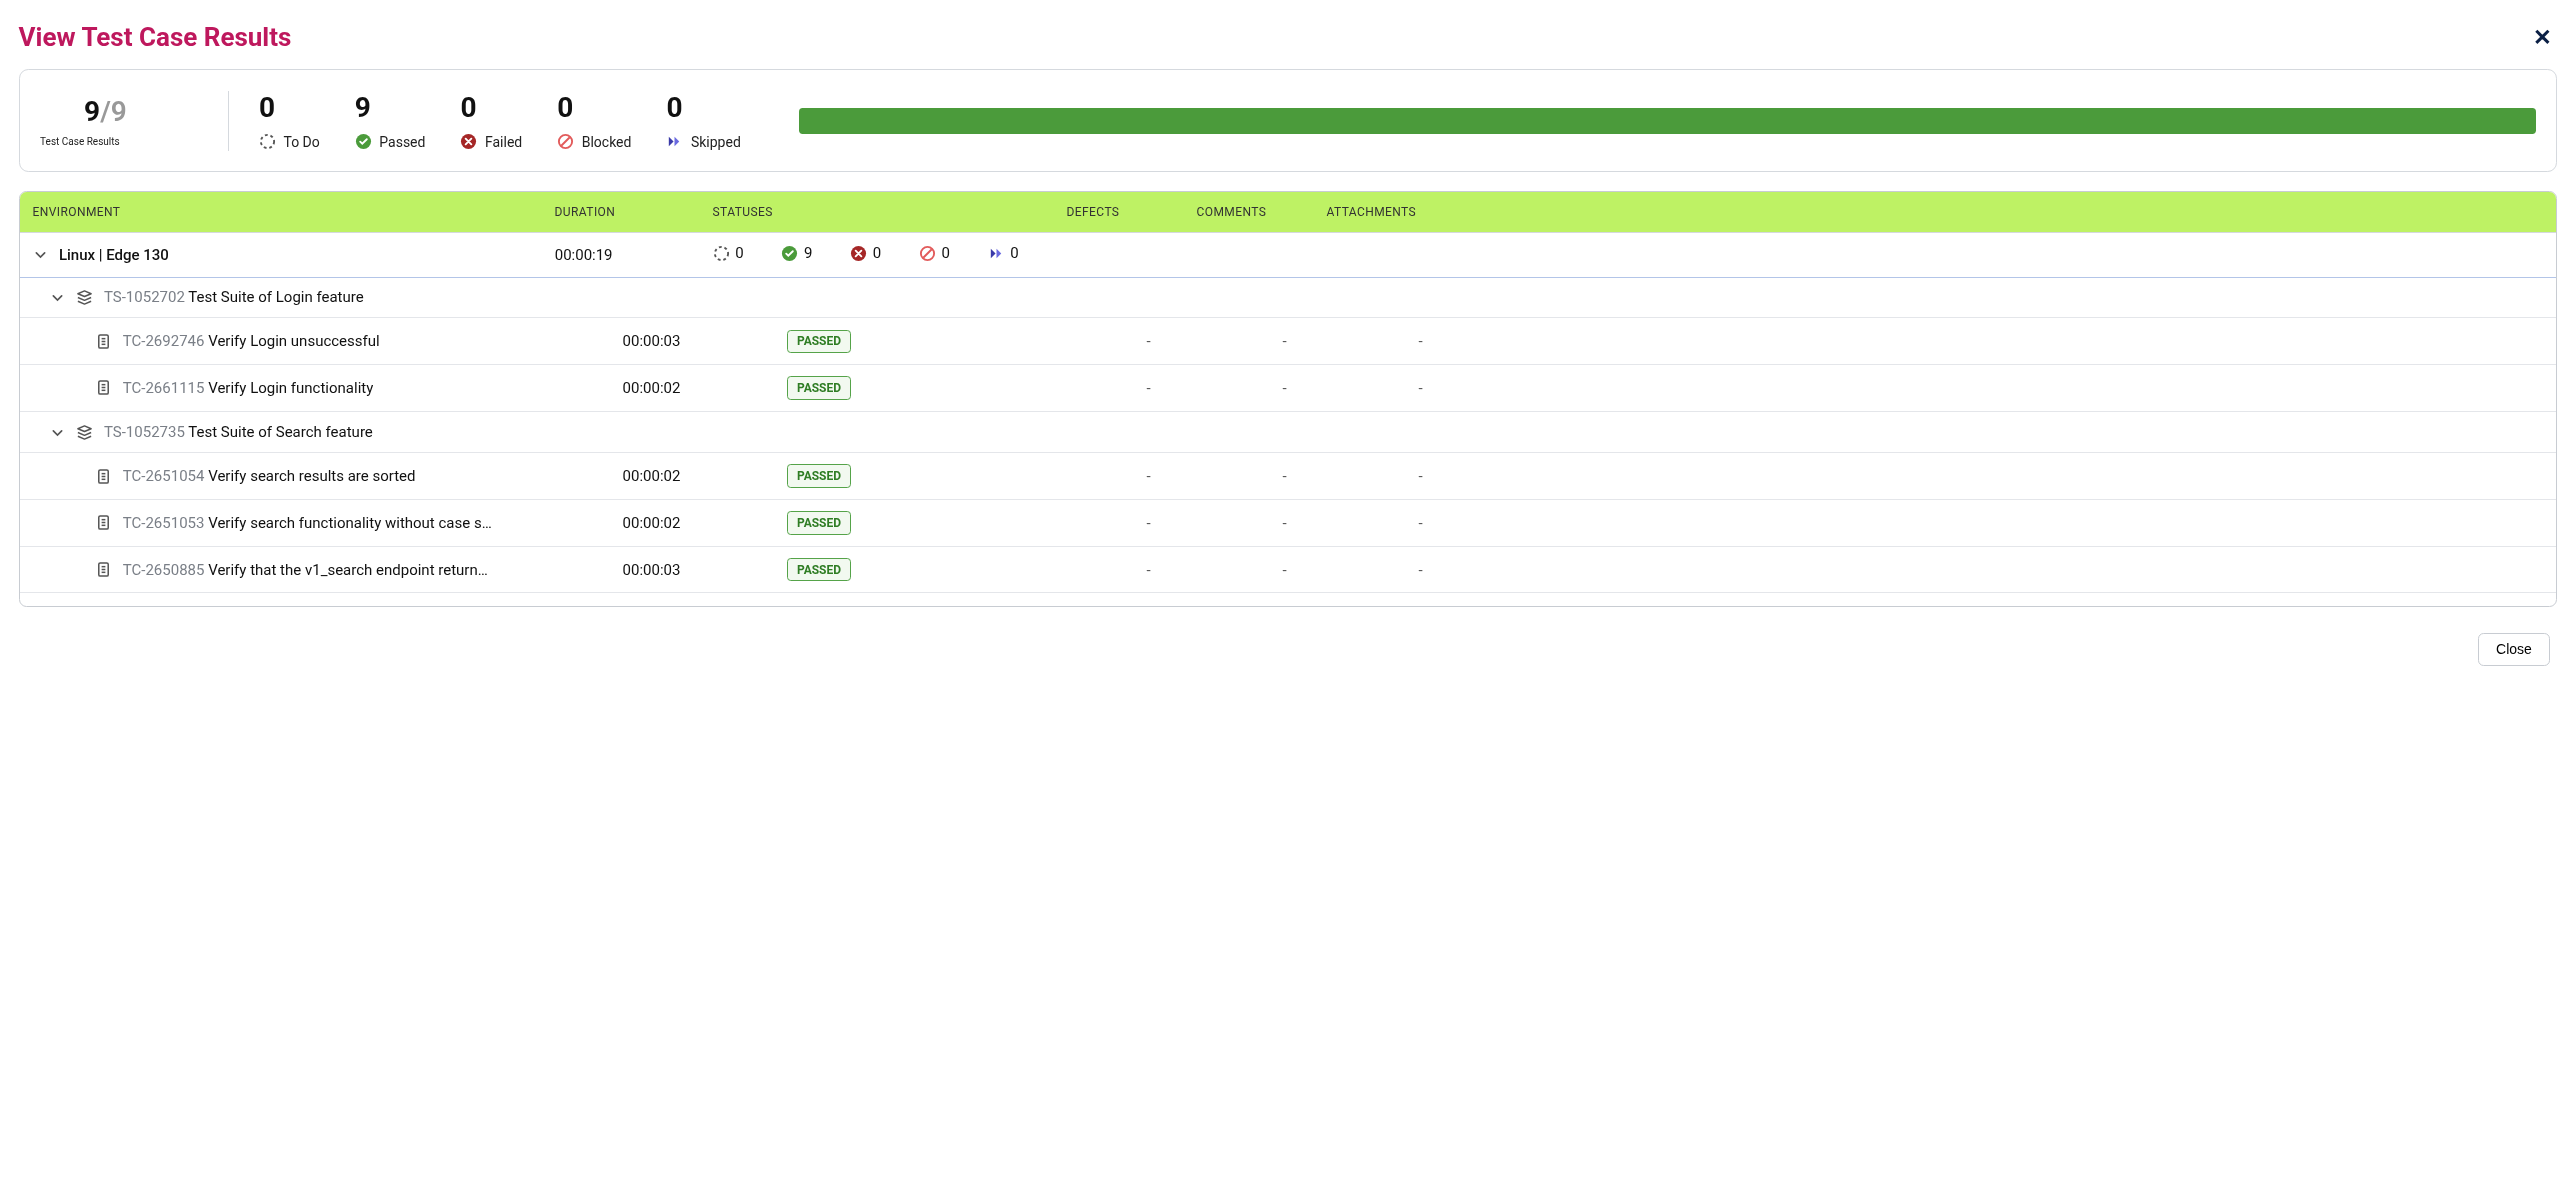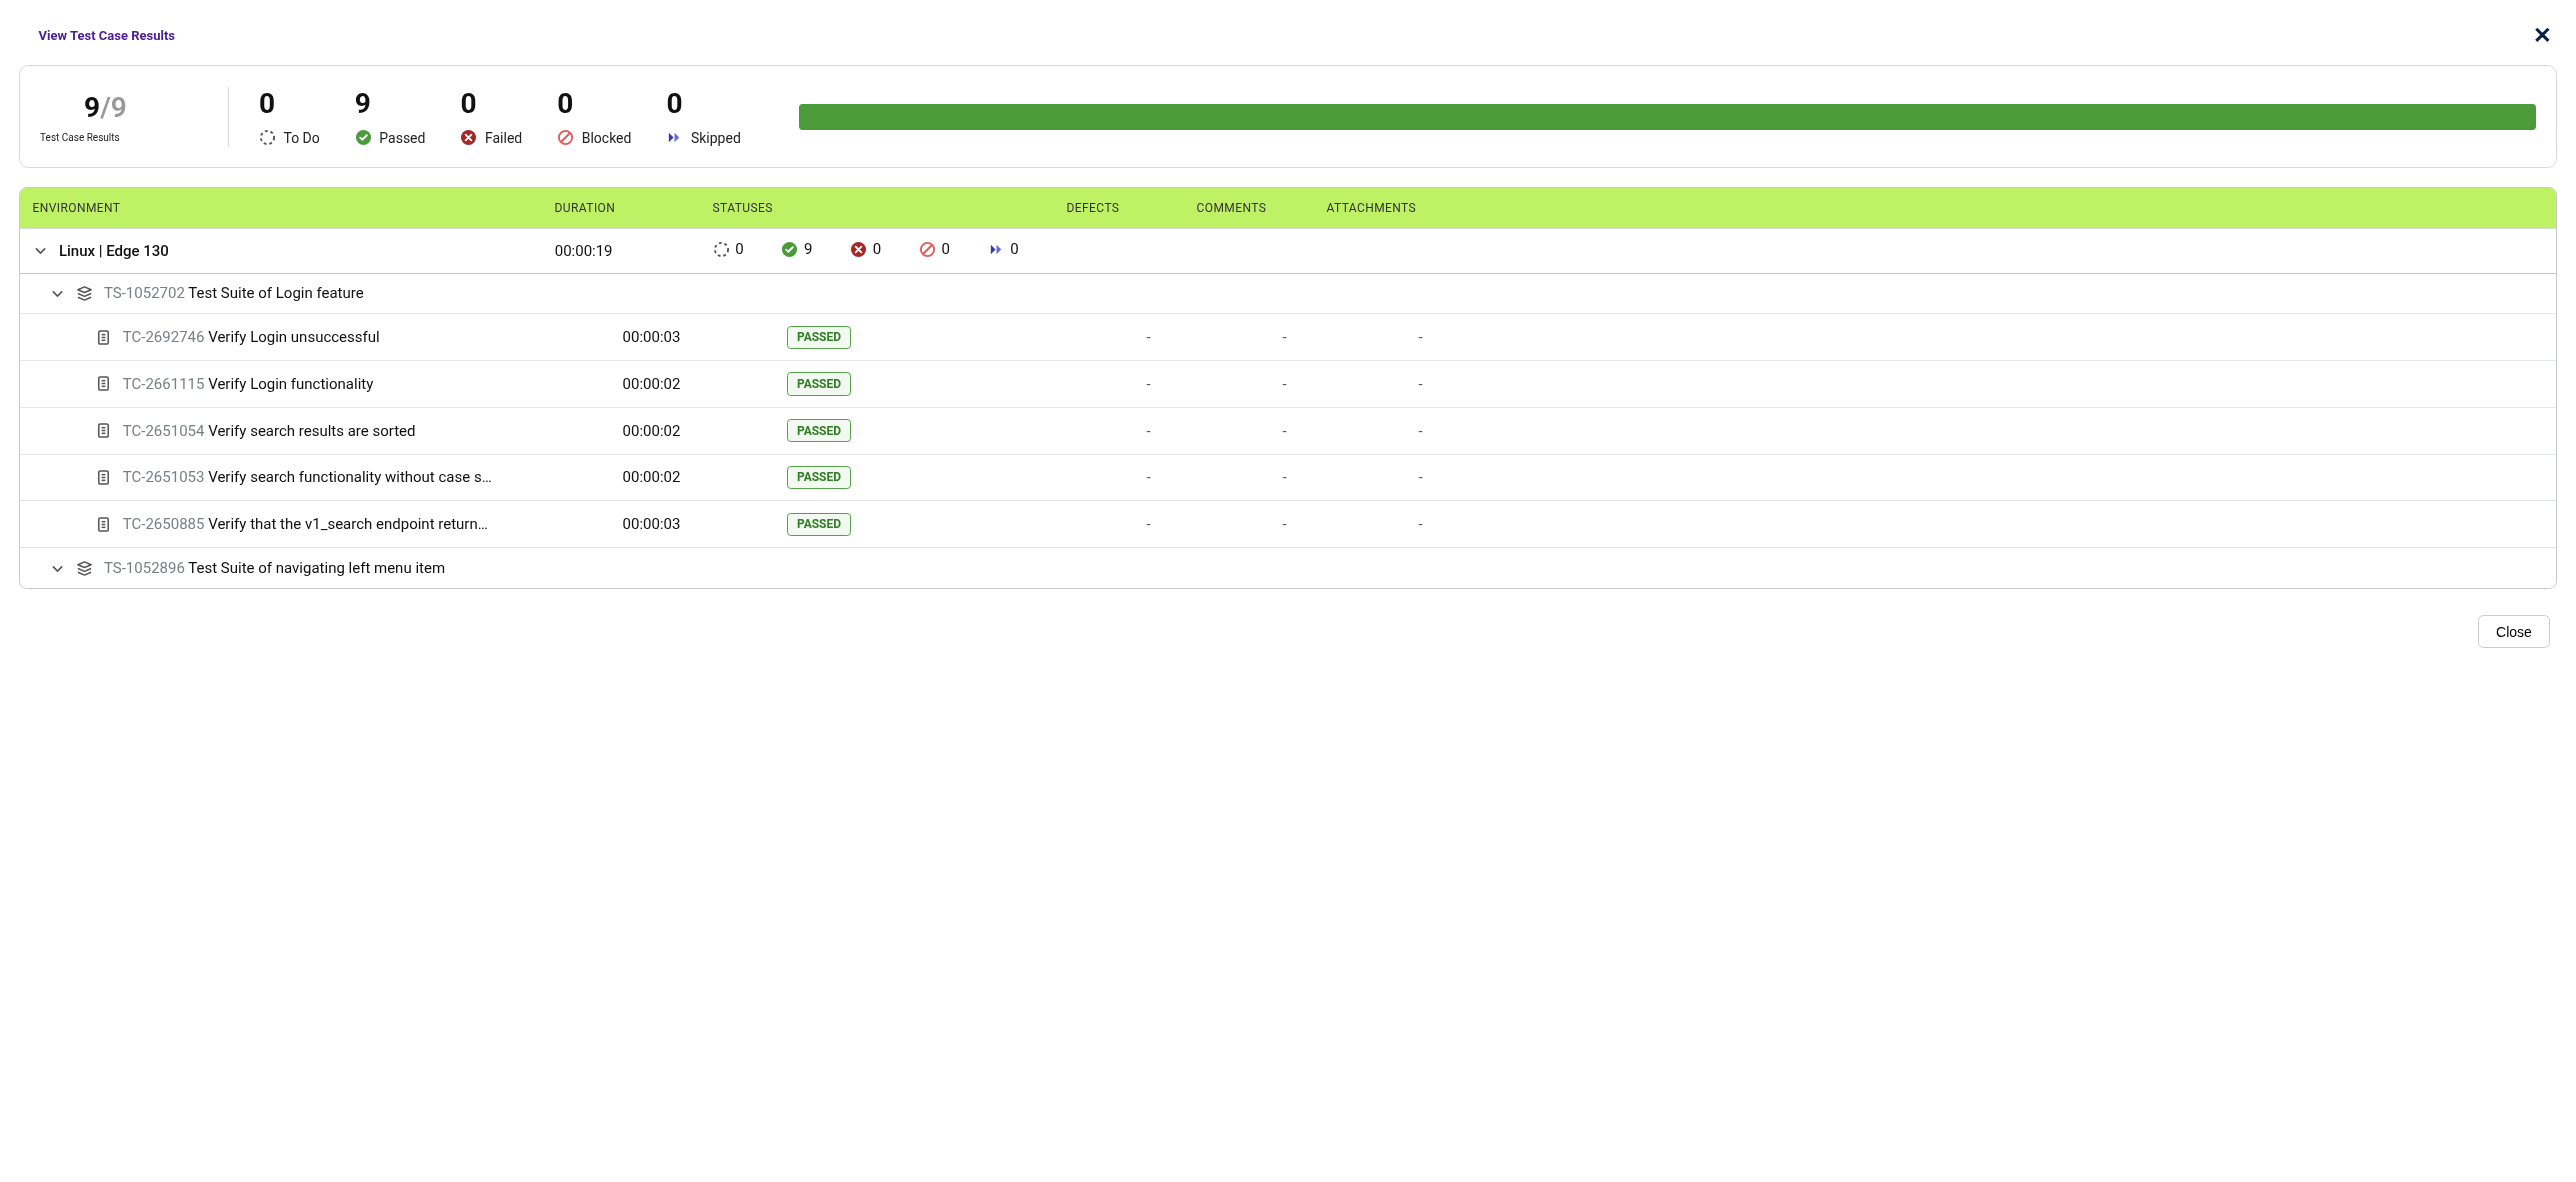--- a/index.html
+++ b/index.html
@@ -14,24 +14,23 @@
   width: 100%;
   padding: 0 18.6px;
 }
 .modal-header {
   display: flex;
   justify-content: space-between;
   align-items: center;
   padding: 13px 0 17px 0;
 }
 .modal-title {
-  font-size: 13px;
+  font-size: 26px;
   font-weight: 700;
-  color: #4c1d95;
-  margin-left: 20px;
+  color: #be185d;
 }
 .close-x {
   font-size: 22.4px;
   font-weight: 700;
   color: #0a1f44;
   cursor: pointer;
   padding: 0 5.6px;
 }
 .summary-card {
   border: 0.9px solid #d5d9de;
@@ -423,20 +422,40 @@
             </span>
           <span class="ellipsis"><span class="dim">TC-2661115</span> <span>Verify Login functionality</span></span>
         </div>
         <div>00:00:02</div>
         <div><span class="status-badge">PASSED</span></div>
         <div class="dash">-</div>
         <div class="dash">-</div>
         <div class="dash">-</div>
       </div>
 
+      <div class="row suite-row">
+        <div class="first-cell">
+          <span class="icon chev">
+              <svg viewBox="0 0 18 18">
+                <use href="#ic-chev"></use>
+              </svg>
+            </span>
+          <span class="icon">
+              <svg viewBox="0 0 18 18">
+                <use href="#ic-stack"></use>
+              </svg>
+            </span>
+          <span><span class="dim">TS-1052735</span> <span>Test Suite of Search feature</span></span>
+        </div>
+        <div></div>
+          <div></div>
+          <div></div>
+          <div></div>
+          <div></div>
+      </div>
       <div class="row tc-row">
         <div class="first-cell">
           <span class="icon">
               <svg viewBox="0 0 18 18">
                 <use href="#ic-doc"></use>
               </svg>
             </span>
           <span class="ellipsis"><span class="dim">TC-2651054</span> <span>Verify search results are sorted</span></span>
         </div>
         <div>00:00:02</div>

